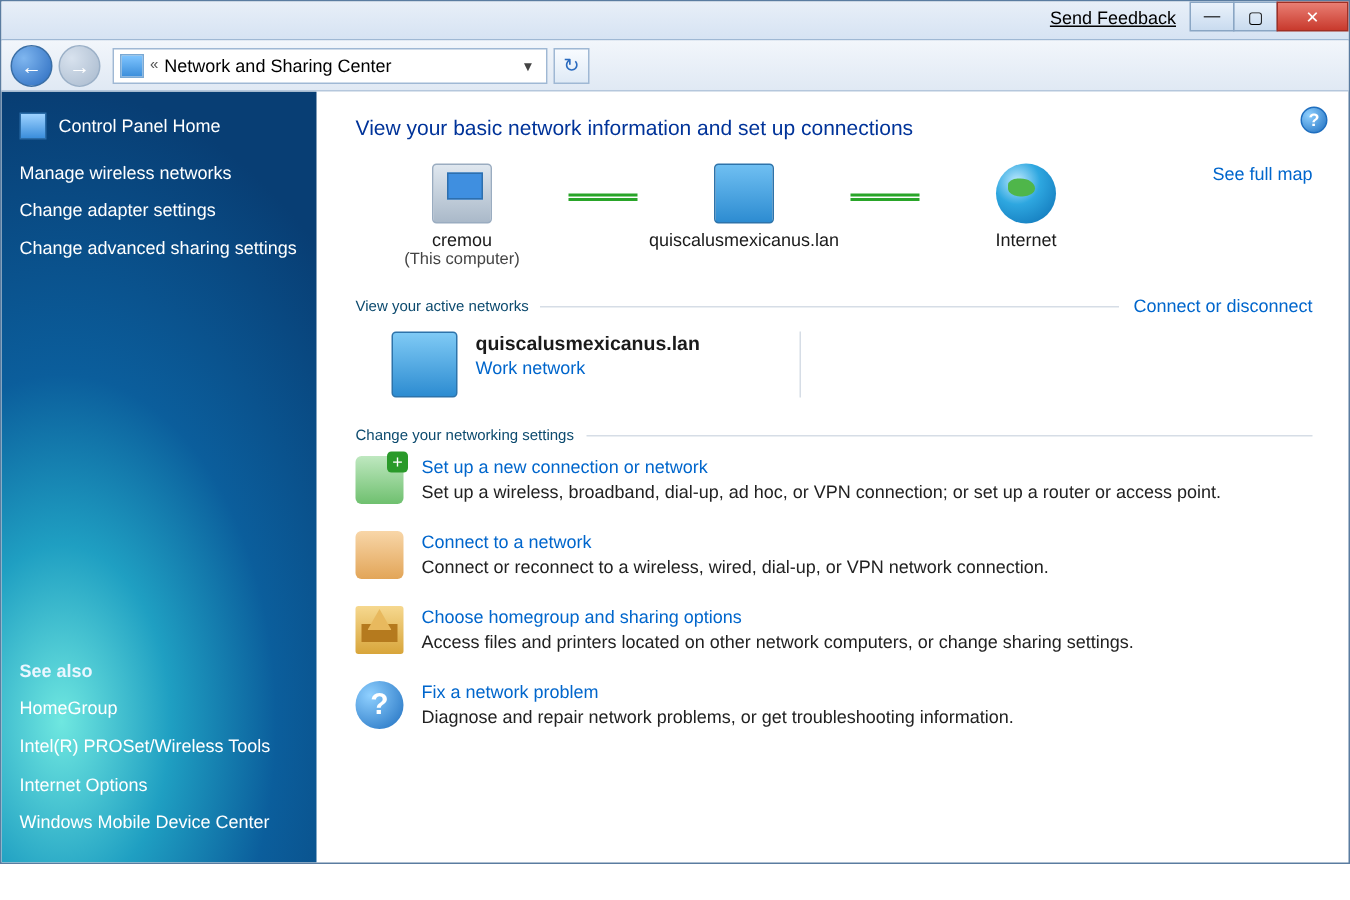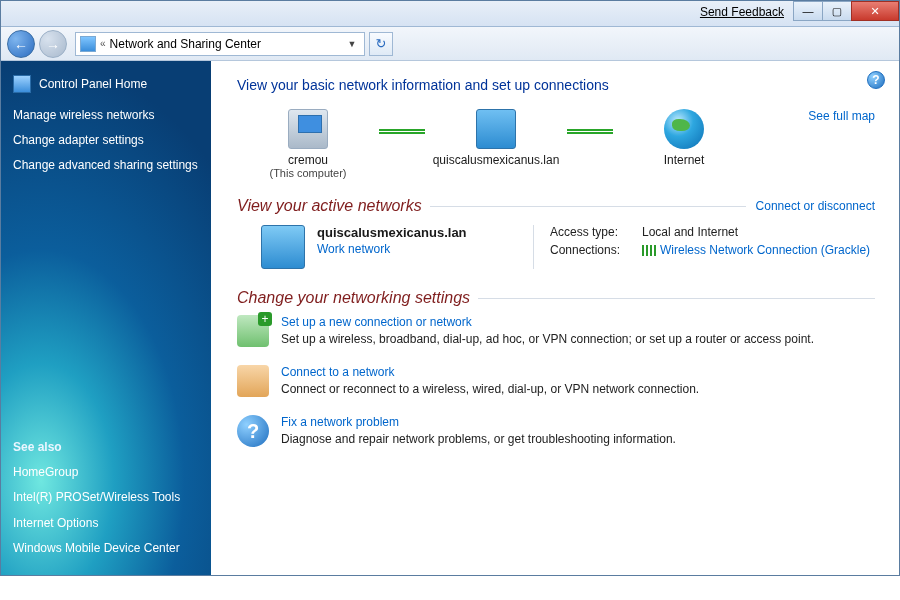--- a/index.html
+++ b/index.html
@@ -38,21 +38,21 @@
   .icon-pc { background:linear-gradient(#dfe7ef,#aab9c9); border:1px solid #9aacc0; border-radius:3px; position:relative;}
   .icon-pc::after { content:""; position:absolute; left:9px; top:5px; width:22px; height:16px; background:#3f8fe0; border:1px solid #2d6fae;}
   .icon-router { background:linear-gradient(#6fbff2,#2d8cd1); border:1px solid #2d73aa; border-radius:3px;}
   .icon-globe { border-radius:50%; background:radial-gradient(circle at 35% 30%, #bfeaff 0%, #2ea7e0 40%, #0b6db2 100%); position:relative;}
   .icon-globe::before { content:""; position:absolute; left:8px; top:10px; width:18px; height:12px; background:#4fb64a; border-radius:40% 60% 50% 50%; }
   .map-line { flex:0 0 46px; height:3px; background:#29a529; margin-top:20px; }
   .map-line.dbl { background:none; border-top:2px solid #29a529; border-bottom:2px solid #29a529; height:5px;}
   .fullmap { position:absolute; right:0; top:0; color:#0066cc; cursor:pointer; font-size:12px;}
   .subtext { color:#444; font-size:11px;}
   .section-row { display:flex; align-items:center; margin-bottom:6px;}
-  .section-label { color:#7f1d1d; font-size:16px;font-style:italic;}
+  .section-label { color:#0c4a6e; font-size:10px;}
   .section-rule { flex:1; height:1px; background:#d6dde6; margin-left:8px;}
   .section-link-right { color:#0066cc; cursor:pointer; margin-left:10px; font-size:12px;}
   .active-net { display:flex; margin:10px 0 20px 24px; }
   .active-left { display:flex; gap:12px; flex:0 0 256px; }
   .net-big-icon { width:44px; height:44px; background:linear-gradient(#7fcaf5,#2d8cd1); border:1px solid #2d73aa; border-radius:3px;}
   .net-labels .net-name { font-weight:bold; font-size:13px;}
   .net-labels .net-type { color:#0066cc; cursor:pointer; font-size:12px; margin-top:2px;}
   .divider-v { width:1px; background:#d6dde6; margin:0 16px;}
   .active-right { font-size:12px;}
   .kv { display:flex; margin-bottom:4px;}
@@ -150,32 +150,20 @@
 
       <div class="active-net">
         <div class="active-left">
           <div class="net-big-icon"></div>
           <div class="net-labels">
             <div class="net-name">quiscalusmexicanus.lan</div>
             <div class="net-type">Work network</div>
           </div>
         </div>
         <div class="divider-v"></div>
-        <div class="active-right">
-          <div class="kv">
-            <div class="k">Access type:</div>
-            <div class="v">Local and Internet</div>
-          </div>
-          <div class="kv">
-            <div class="k">Connections:</div>
-            <div class="v link">
-              <span class="signal"></span><span>Wireless Network Connection (Grackle)</span>
-            </div>
-          </div>
-        </div>
       </div>
 
       <div class="section-row">
         <span class="section-label">Change your networking settings</span>
         <div class="section-rule"></div>
       </div>
 
       <div class="settings-list">
         <div class="setting-item">
           <div class="setting-icon si1"></div>
@@ -185,20 +173,27 @@
           </div>
         </div>
         <div class="setting-item">
           <div class="setting-icon si2"></div>
           <div class="setting-texts">
             <div class="st-title">Connect to a network</div>
             <div class="st-desc">Connect or reconnect to a wireless, wired, dial-up, or VPN network connection.</div>
           </div>
         </div>
         <div class="setting-item">
+          <div class="setting-icon si3"></div>
+          <div class="setting-texts">
+            <div class="st-title">Choose homegroup and sharing options</div>
+            <div class="st-desc">Access files and printers located on other network computers, or change sharing settings.</div>
+          </div>
+        </div>
+        <div class="setting-item">
           <div class="setting-icon si4">?</div>
           <div class="setting-texts">
             <div class="st-title">Fix a network problem</div>
             <div class="st-desc">Diagnose and repair network problems, or get troubleshooting information.</div>
           </div>
         </div>
       </div>
 
     </div>
   </div>

